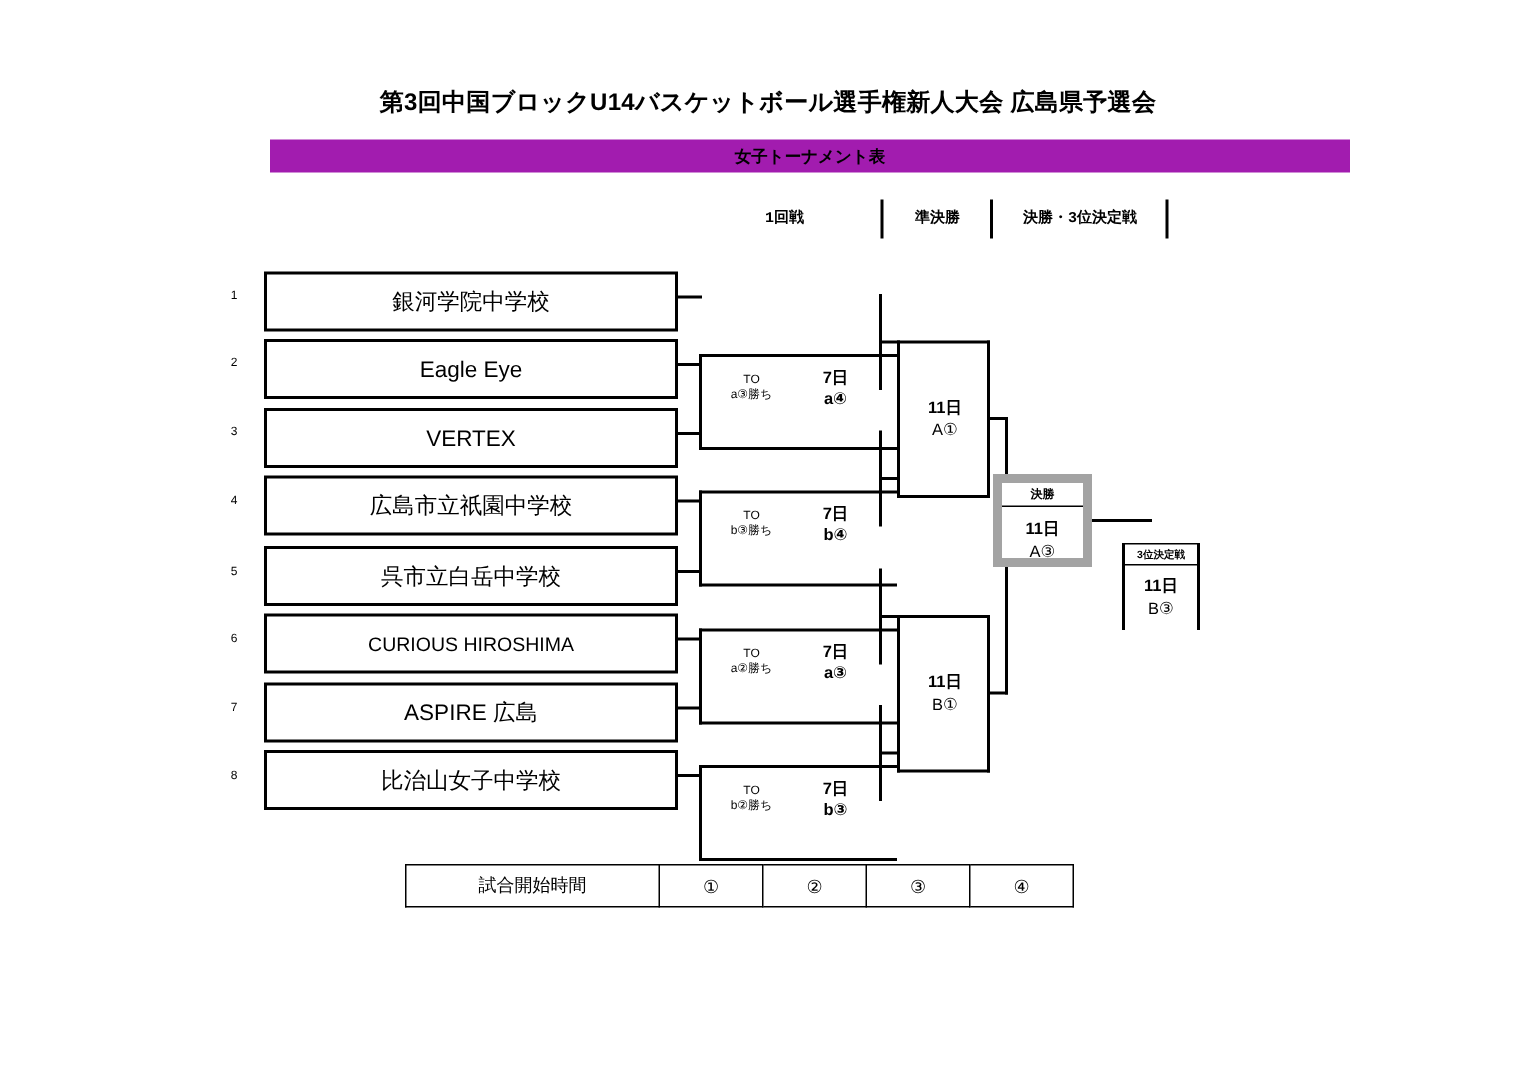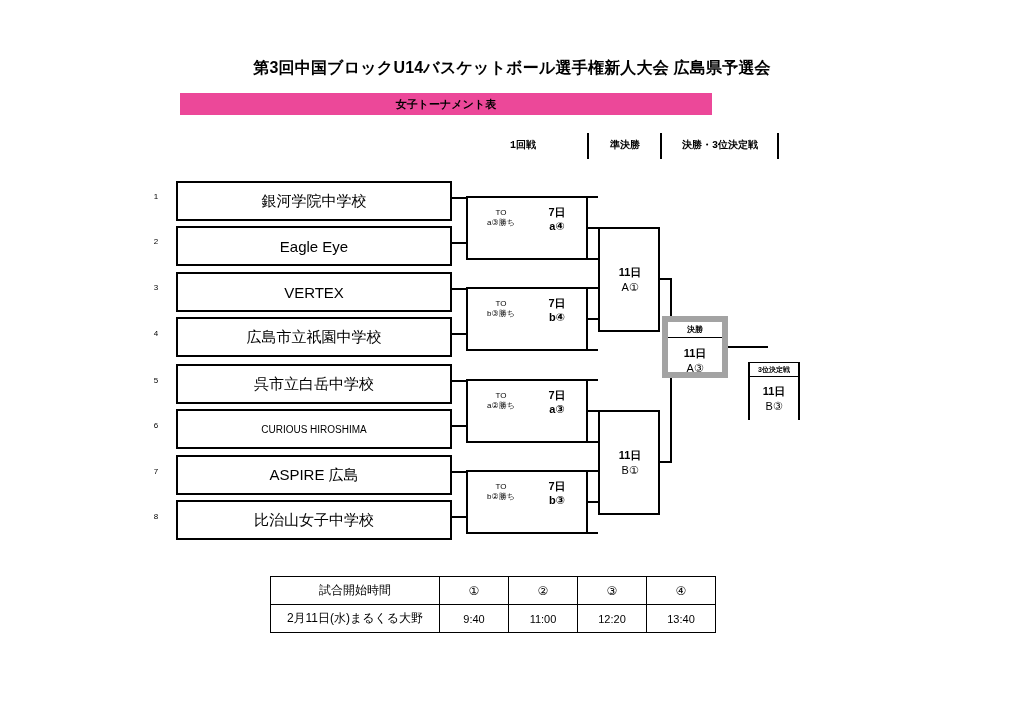--- a/index.html
+++ b/index.html
@@ -23,22 +23,22 @@
     text-align: center;
     font-size: 16px;
     font-weight: bold;
     letter-spacing: 0.2px;
     white-space: nowrap;
   }
 
   
   #subtitle-band {
     left: 180px; top: 93px;
-    width: 532px; height: 22px;
-    background: #ec4899;
+    width: 720px; height: 22px;
+    background: #a21caf;
     display: flex;
     align-items: center;
     justify-content: center;
   }
   #subtitle-band .txt {
     font-size: 11px;
     font-weight: bold;
   }
 
   
@@ -80,39 +80,40 @@
     box-sizing: border-box;
     display: flex;
     align-items: center;
     justify-content: center;
     background: #fff;
   }
   .team-box .tname {
     font-size: 15px;
     white-space: nowrap;
   }
-  .team-box.small .tname { font-size: 10px; }
+  .team-box.small .tname { font-size: 13px; }
 
   
   .stub {
     background: #000;
     height: 2px;
     left: 452px;
     width: 16px;
   }
 
   
   .r1-box {
     left: 466px;
     width: 132px;
     height: 64px;
     border: 2px solid #000;
     border-right: none;
     box-sizing: border-box;
     background: #fff;
+    margin-top: 40px;
   }
   .r1-box .inner {
     position: relative;
     width: 100%;
     height: 100%;
   }
   .r1-label-left {
     position: absolute;
     left: 4px; top: 10px;
     width: 58px;
@@ -438,21 +439,14 @@
   <thead>
     <tr>
       <th class="c-label">試合開始時間</th>
       <th class="c-slot">①</th>
       <th class="c-slot">②</th>
       <th class="c-slot">③</th>
       <th class="c-slot">④</th>
     </tr>
   </thead>
   <tbody>
-    <tr>
-      <td>2月11日(水)まるくる大野</td>
-      <td class="time">9:40</td>
-      <td class="time">11:00</td>
-      <td class="time">12:20</td>
-      <td class="time">13:40</td>
-    </tr>
   </tbody>
 </table>
 
 </body></html>

